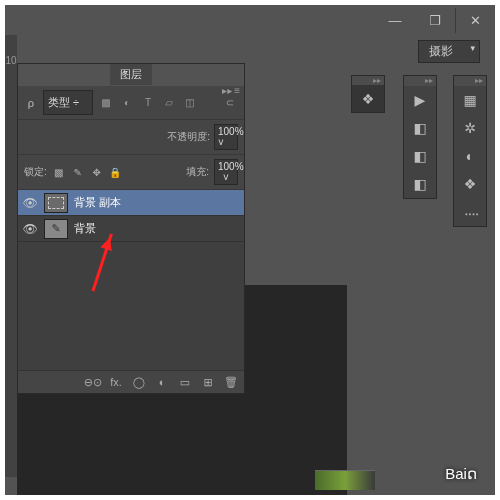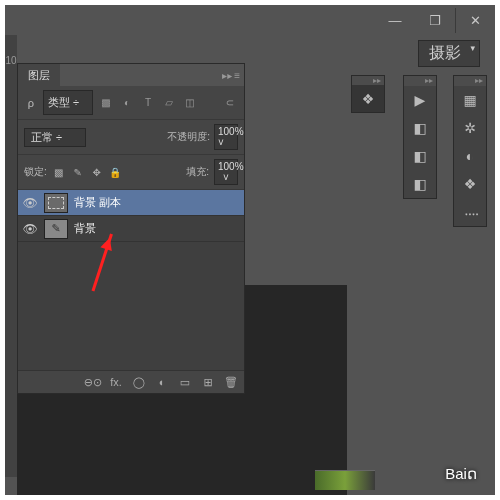--- a/index.html
+++ b/index.html
@@ -2,25 +2,25 @@
 <html><head>
 <meta charset="utf-8">
 <style>
 * { margin: 0; padding: 0; box-sizing: border-box; font-family: "Microsoft YaHei", Arial, sans-serif; }
 body { background: #fff; width: 500px; height: 500px; overflow: hidden; position: relative; }
 .app { position: absolute; top: 5px; left: 5px; right: 5px; bottom: 5px; background: #535353; }
 .titlebar { position: absolute; top: 0; right: 0; height: 30px; display: flex; align-items: center; }
 .win-btn { width: 40px; height: 25px; color: #c8c8c8; display: flex; align-items: center; justify-content: center; font-size: 13px; }
 .win-btn.close { border-left: 1px solid #3a3a3a; }
 .options-bar { position: absolute; top: 35px; right: 15px; }
-.options-btn { background: #3f3f3f; border: 1px solid #2a2a2a; color: #ccc; padding: 2px 18px 2px 10px; font-size: 16px; position: relative; }
+.options-btn { background: #3f3f3f; border: 1px solid #2a2a2a; color: #ccc; padding: 2px 26px 2px 10px; font-size: 12px; position: relative; }
 .options-btn::after { content: "▾"; position: absolute; right: 4px; top: 2px; font-size: 9px; }
 .left-edge { position: absolute; left: 0; top: 30px; bottom: 18px; width: 12px; background: #424242; color: #9a9a9a; font-size: 10px; padding-top: 20px; text-align: center; }
 .panel { position: absolute; left: 12px; top: 58px; width: 228px; background: #454545; border: 1px solid #2a2a2a; }
-.panel-tab { background: #535353; display: flex; align-items: center; height: 22px; }
+.panel-tab { background: #535353; display: flex; align-items: center; height: 22px; flex-direction: column; }
 .panel-tab-title { background: #454545; color: #ddd; font-size: 11px; padding: 3px 10px; height: 22px; display: flex; align-items: center; }
 .panel-menu { margin-left: auto; display: flex; gap: 2px; padding-right: 4px; color: #999; font-size: 10px; }
 .filter-row { display: flex; align-items: center; padding: 4px 6px; gap: 5px; border-bottom: 1px solid #383838; }
 .filter-icon { width: 14px; height: 14px; color: #bbb; font-size: 11px; display: flex; align-items: center; justify-content: center; }
 .filter-select { background: #3a3a3a; border: 1px solid #282828; color: #ddd; font-size: 11px; padding: 4px 4px; min-width: 50px; }
 .small-icon { width: 16px; height: 14px; color: #999; font-size: 10px; display: flex; align-items: center; justify-content: center; }
 .blend-row { display: flex; align-items: center; padding: 4px 6px; gap: 4px; border-bottom: 1px solid #383838; }
 .blend-select { background: #3a3a3a; border: 1px solid #282828; color: #ddd; font-size: 11px; padding: 1px 6px; min-width: 62px; }
 .label { color: #bbb; font-size: 10px; }
 .pct-input { background: #3a3a3a; border: 1px solid #282828; color: #ddd; font-size: 10px; width: 24px; padding: 1px 3px; }
@@ -85,21 +85,20 @@
       <div class="filter-select"><span>类型</span> ÷</div>
       <div class="small-icon">▩</div>
       <div class="small-icon">◐</div>
       <div class="small-icon">T</div>
       <div class="small-icon">▱</div>
       <div class="small-icon">◫</div>
       <div class="small-icon" style="margin-left:auto">⊂</div>
     </div>
 
     <div class="blend-row">
-      <div class="blend-select"><span>正常</span> ÷</div>
       <div class="label" style="margin-left:auto">不透明度:</div>
       <div class="pct-input"><span>100%</span> ˅</div>
     </div>
 
     <div class="lock-row">
       <div class="label">锁定:</div>
       <div class="lock-icon">▩</div>
       <div class="lock-icon">✎</div>
       <div class="lock-icon">✥</div>
       <div class="lock-icon">🔒</div>

